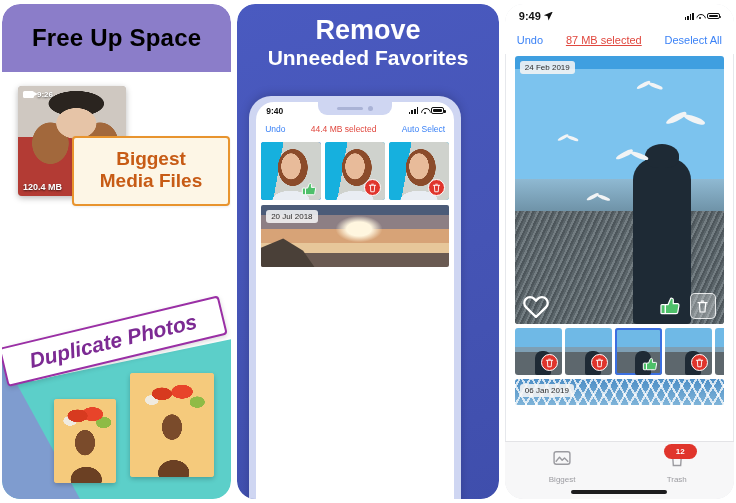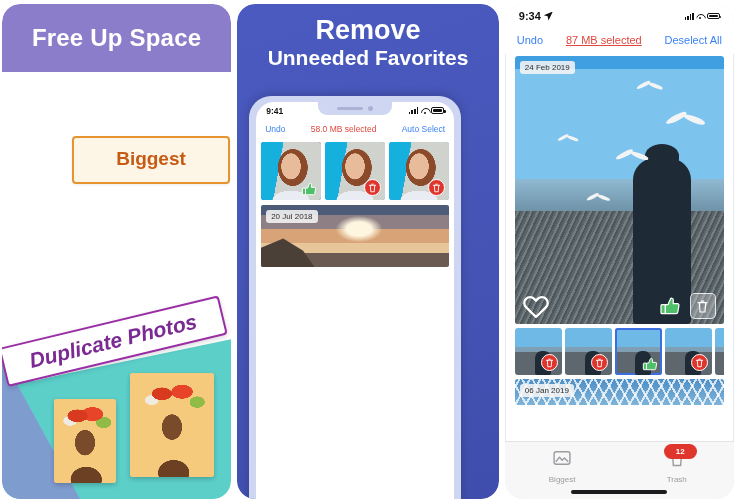--- a/index.html
+++ b/index.html
@@ -17,21 +17,21 @@
   .p2 { width:274px; height:495px; }
   .p3 { width:240px; height:495px; }
 
   
   .p1-inner{ position:absolute; inset:0; border-radius:18px; overflow:hidden; background:#fff;}
   .p1-head{
     position:absolute; left:0; top:0; width:100%; height:68px;
     background:#8b7dc9; display:flex; align-items:center; justify-content:center;
     border-radius:18px 18px 0 0;
   }
-  .p1-head h1{ color:#ffffff; font-size:24px; font-weight:700; letter-spacing:.2px;}
+  .p1-head h1{ color:#000000; font-size:24px; font-weight:700; letter-spacing:.2px;}
   .p1-body{ position:absolute; left:0; top:68px; width:100%; bottom:0; background:#fff;}
 
   
   .vthumb{
     position:absolute; left:16px; top:14px; width:108px; height:110px;
     border-radius:4px; overflow:hidden;
     box-shadow:0 2px 6px rgba(0,0,0,.28);
     background:#b9b3ac;
   }
   .vthumb .ph{
@@ -244,23 +244,32 @@
 
   <div class="panel p1">
     <div class="p1-inner">
 
       <div class="p1-head">
         <h1>Free Up Space</h1>
       </div>
 
       <div class="p1-body">
 
+        <div class="vthumb">
+          <div class="ph"></div>
+          <div class="vbadge">
+            <span class="vcam"></span>
+            <span>9:26</span>
+          </div>
+          <div class="vsize">120.4 MB</div>
+        </div>
 
         <div class="callout">
           <div>Biggest</div>
+          <div>Media Files</div>
         </div>
 
         <div class="teal"></div>
         <div class="tri-blue"></div>
         <div class="tri-white"></div>
 
         <div class="dupe dupe-a">
           <div class="face"></div>
         </div>
         <div class="dupe dupe-b">
@@ -280,40 +289,40 @@
 
     <div class="p2-title">
       <div class="l1">Remove</div>
       <div class="l2">Unneeded Favorites</div>
     </div>
 
     <div class="phone2">
       <div class="screen2">
 
         <div class="statusbar">
-          <span class="time">9:41</span>
+          <span class="time">9:40</span>
           <div class="notch">
             <span class="spk"></span>
             <span class="cam"></span>
           </div>
           <span class="sb-right">
             <span class="bars">
                 <i></i>
                 <i></i>
                 <i></i>
                 <i></i>
               </span>
             <span class="wifi"></span>
             <span class="batt"></span>
           </span>
         </div>
 
         <div class="navbar">
           <span class="lnk">Undo</span>
-          <span class="sel">58.0 MB selected</span>
+          <span class="sel">44.4 MB selected</span>
           <span class="lnk">Auto Select</span>
         </div>
 
 
         <div class="striprow">
           <div class="cell sel">
             <div class="g"></div>
             <span class="badge-up">
               <svg viewBox="0 0 24 24">
                   <path d="M7 10h3l2.3-5.6A1.6 1.6 0 0 1 15.4 5v4h4.2a1.7 1.7 0 0 1 1.7 2l-1.2 7a1.7 1.7 0 0 1-1.7 1.4H7Z" fill="#4ec06a" stroke="#fff" stroke-width="1.4"></path>
@@ -347,21 +356,21 @@
 
       </div>
     </div>
   </div>
 
   <div class="panel p3">
     <div class="p3-inner">
 
       <div class="p3-status">
         <span class="time">
-          <span>9:34</span>
+          <span>9:49</span>
           <span class="loc-arrow"></span>
         </span>
         <span class="sb-right">
           <span class="bars">
               <i></i>
               <i></i>
               <i></i>
               <i></i>
             </span>
           <span class="wifi"></span>

